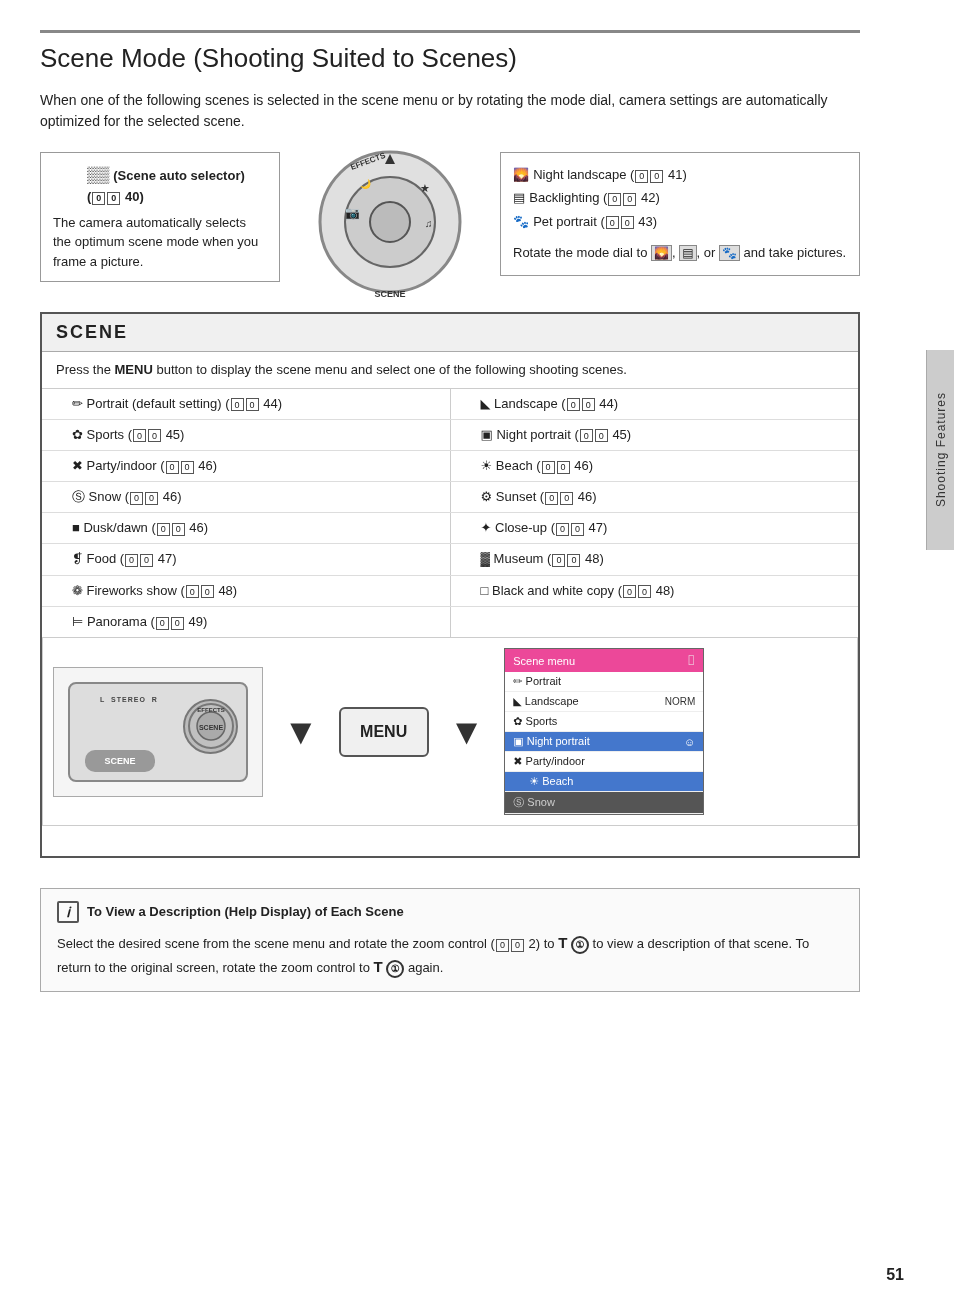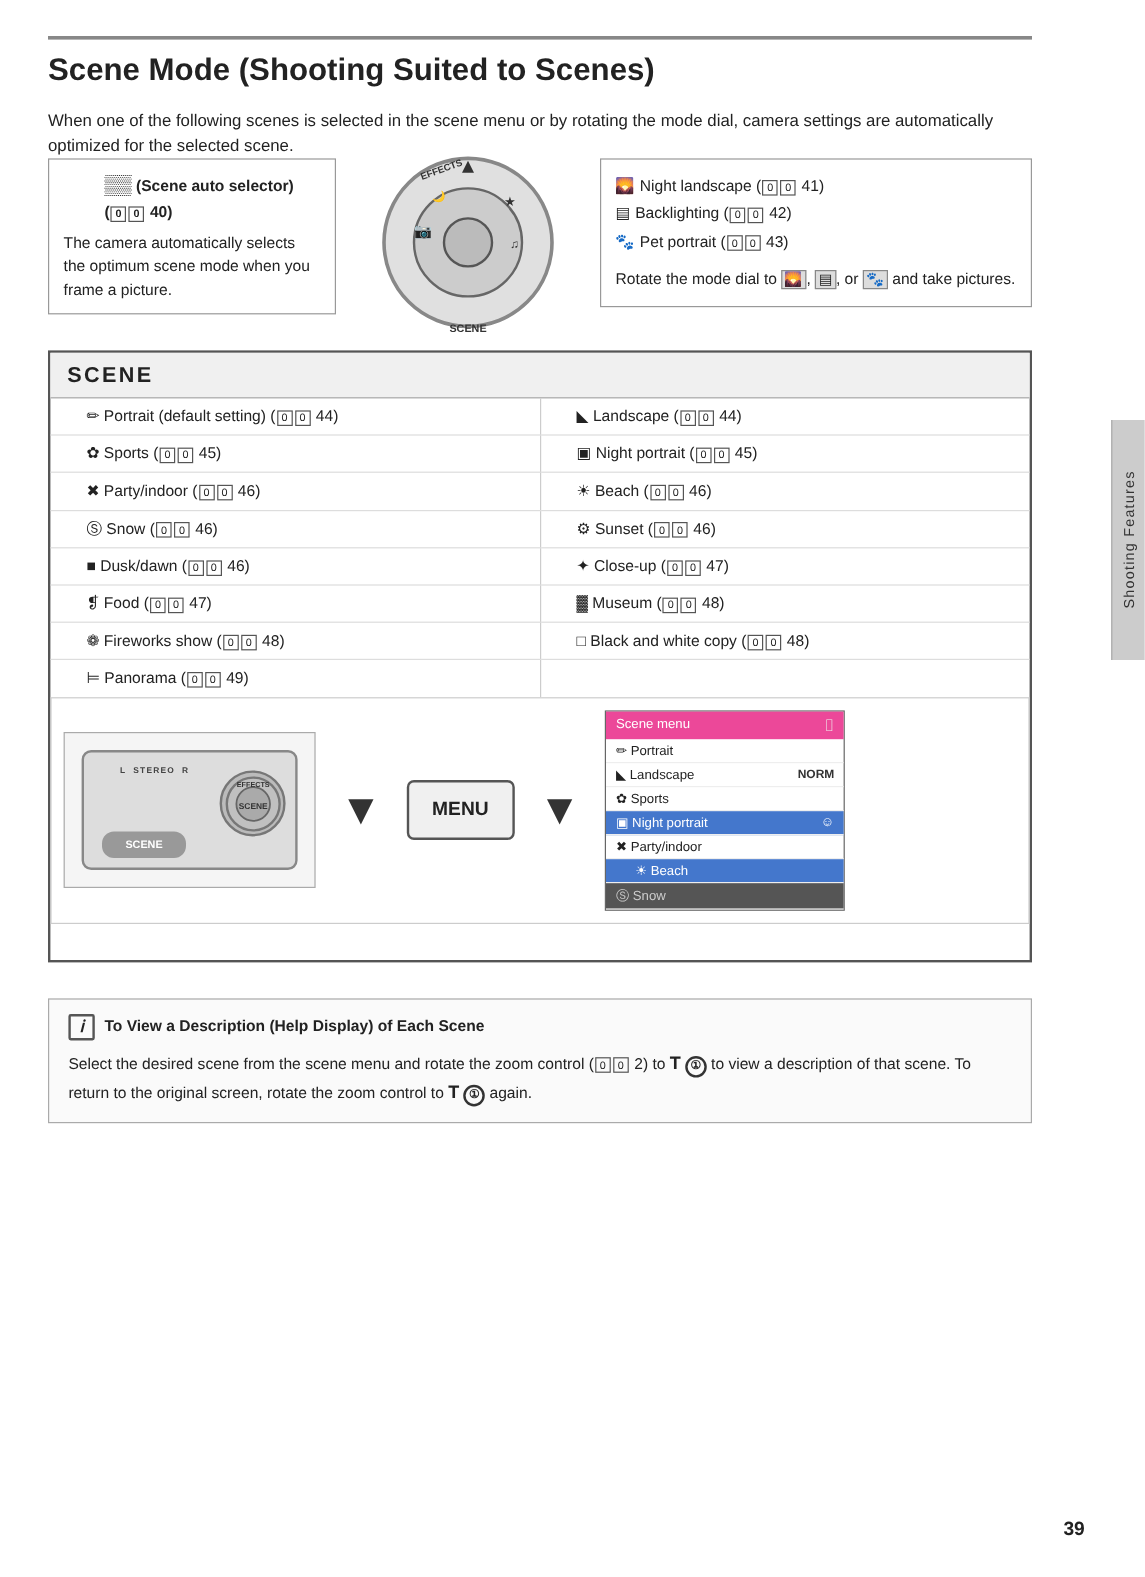--- a/index.html
+++ b/index.html
@@ -13,29 +13,30 @@
       position: relative;
     }
 
     .page-container {
       padding: 30px 40px 40px 40px;
       max-width: 900px;
     }
 
     .page-title {
       font-size: 26px;
-      font-weight: bold;
+      font-weight: normal;
       border-top: 3px solid #888;
       padding-top: 10px;
       margin-bottom: 16px;
     }
 
     .intro-text {
       font-size: 14px;
       line-height: 1.5;
+      margin-bottom: 20px;
     }
 
     
     .top-diagram {
       display: flex;
       align-items: flex-start;
       gap: 10px;
       margin-bottom: 20px;
     }
 
@@ -414,20 +415,23 @@
         <span style="font-size:12px; background:#ddd; padding:0 2px; border:1px solid #888;">▤</span>, or
         <span style="font-size:12px; background:#ddd; padding:0 2px; border:1px solid #888;">🐾</span>
         and take pictures.
       </div>
     </div>
   </div>
 
   <div class="scene-box">
     <div class="scene-header">SCENE</div>
 
+    <div class="scene-desc">
+      Press the <strong>MENU</strong> button to display the scene menu and select one of the following shooting scenes.
+    </div>
 
     <table class="scene-table">
       <tbody>
           <tr>
         <td>
           <span>✏</span>
           Portrait (default setting) (<span class="ref-bracket">
                 <span class="bracket-box">0</span>
                 <span class="bracket-box">0</span>
               </span> 44)
@@ -578,21 +582,21 @@
         <div class="scene-menu-header">
           <span>Scene menu</span>
           <span style="font-size:14px; color:#eee;">⌷</span>
         </div>
         <div class="scene-menu-item">
           <span><span>✏</span> Portrait</span>
           <span></span>
         </div>
         <div class="scene-menu-item">
           <span><span>◣</span> Landscape</span>
-          <span style="font-size:10px; font-weight:bold; color:#333;">NORM</span>
+          <span style="font-size:10px; font-weight:normal; color:#333;">NORM</span>
         </div>
         <div class="scene-menu-item">
           <span><span>✿</span> Sports</span>
           <span></span>
         </div>
         <div class="scene-menu-item highlighted">
           <span><span>▣</span> Night portrait</span>
           <span>☺</span>
         </div>
         <div class="scene-menu-item">
@@ -627,13 +631,13 @@
       <span class="zoom-icon">①</span> again.
     </p>
   </div>
 
 </div>
 
 <div class="side-tab">
   <span class="side-tab-text">Shooting Features</span>
 </div>
 
-<div class="page-number">39</div>
+<div class="page-number">51</div>
 
 </body></html>

